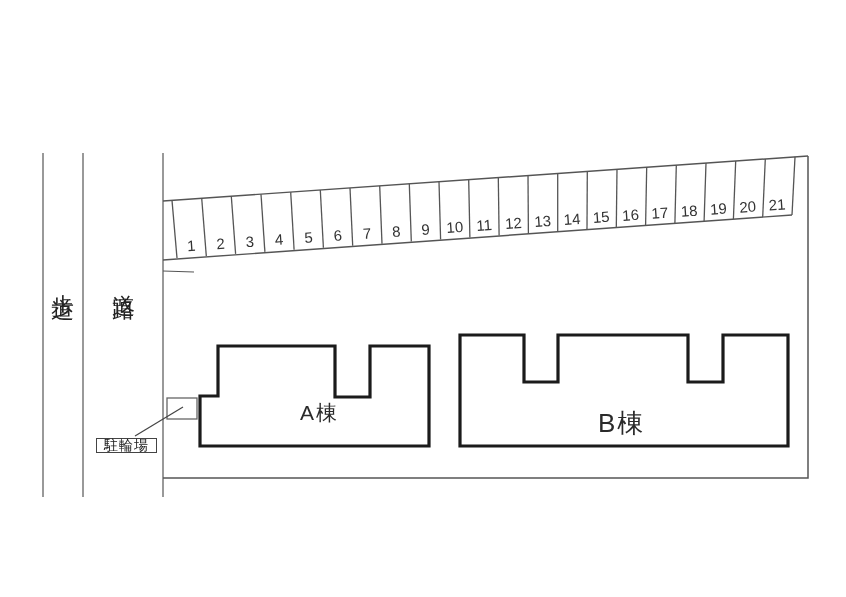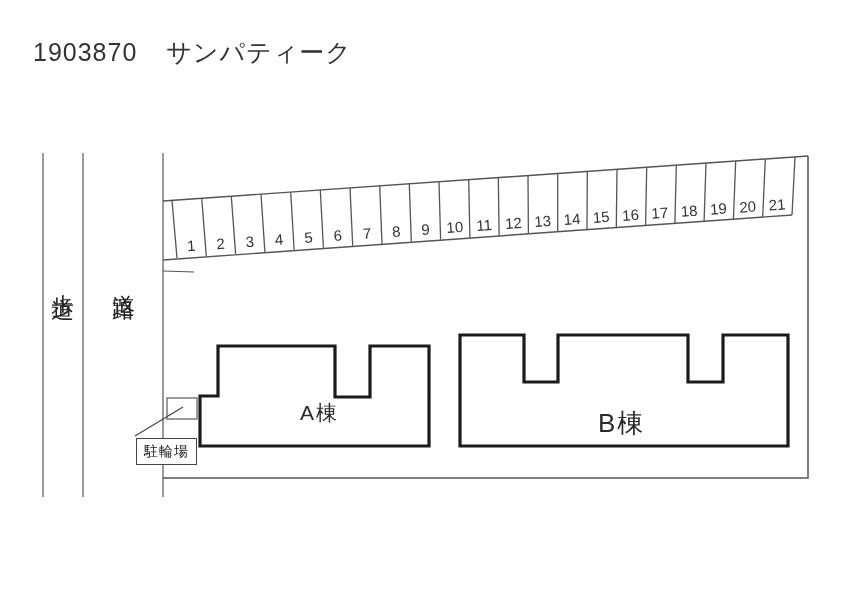--- a/index.html
+++ b/index.html
@@ -35,26 +35,25 @@
   .sidewalk-label{left:51px;top:276px;}
   .road-label{left:112px;top:276px;}
   .bldg-label{
     position:absolute;font-size:21px;color:#2a2a2a;
     letter-spacing:2px;white-space:nowrap;
   }
   .bldg-a{left:300px;top:399px;}
   .bldg-b{left:598px;top:406px;font-size:26px;}
   .bike-box{
     position:absolute;left:96px;top:438px;
-    width:61px;height:27px;box-sizing:border-box;
+    width:61px;height:15px;box-sizing:border-box;
     border:1.4px solid #444;
     display:flex;align-items:center;justify-content:center;
     font-size:14px;color:#222;letter-spacing:1px;
     background:var(--bg);
-    margin-left:40px;
   }
   text.space-num{
     font-family:"Liberation Sans","DejaVu Sans",sans-serif;
     font-size:15px;fill:#333;
   }
 </style>
 </head>
 <body>
 
 <div class="page">
@@ -119,24 +118,20 @@
       </g>
 
     <path d="M 218 346 H 335 V 397 H 370 V 346 H 429 V 446 H 200 V 396 H 218 Z" fill="var(--bg)" stroke="var(--thick)" stroke-width="3.2" stroke-linejoin="miter"></path>
 
     <path d="M 460 335 H 524 V 382 H 558 V 335 H 688 V 382 H 723 V 335 H 788 V 446 H 460 Z" fill="var(--bg)" stroke="var(--thick)" stroke-width="3.2" stroke-linejoin="miter"></path>
 
     <rect x="167" y="398" width="30" height="21" fill="var(--bg)" stroke="#666" stroke-width="1.3"></rect>
     <line x1="135" y1="436" x2="183" y2="407" stroke="#444" stroke-width="1.2"></line>
   </svg>
 
-  <h1 class="title">
-    <span class="t-id">1903870</span>
-    <span class="t-name">サンパティーク</span>
-  </h1>
 
   <div class="v-label sidewalk-label">歩道</div>
   <div class="v-label road-label">道路</div>
 
   <div class="bldg-label bldg-a">A棟</div>
   <div class="bldg-label bldg-b">B棟</div>
 
   <div class="bike-box">
     <span>駐輪場</span>
   </div>

